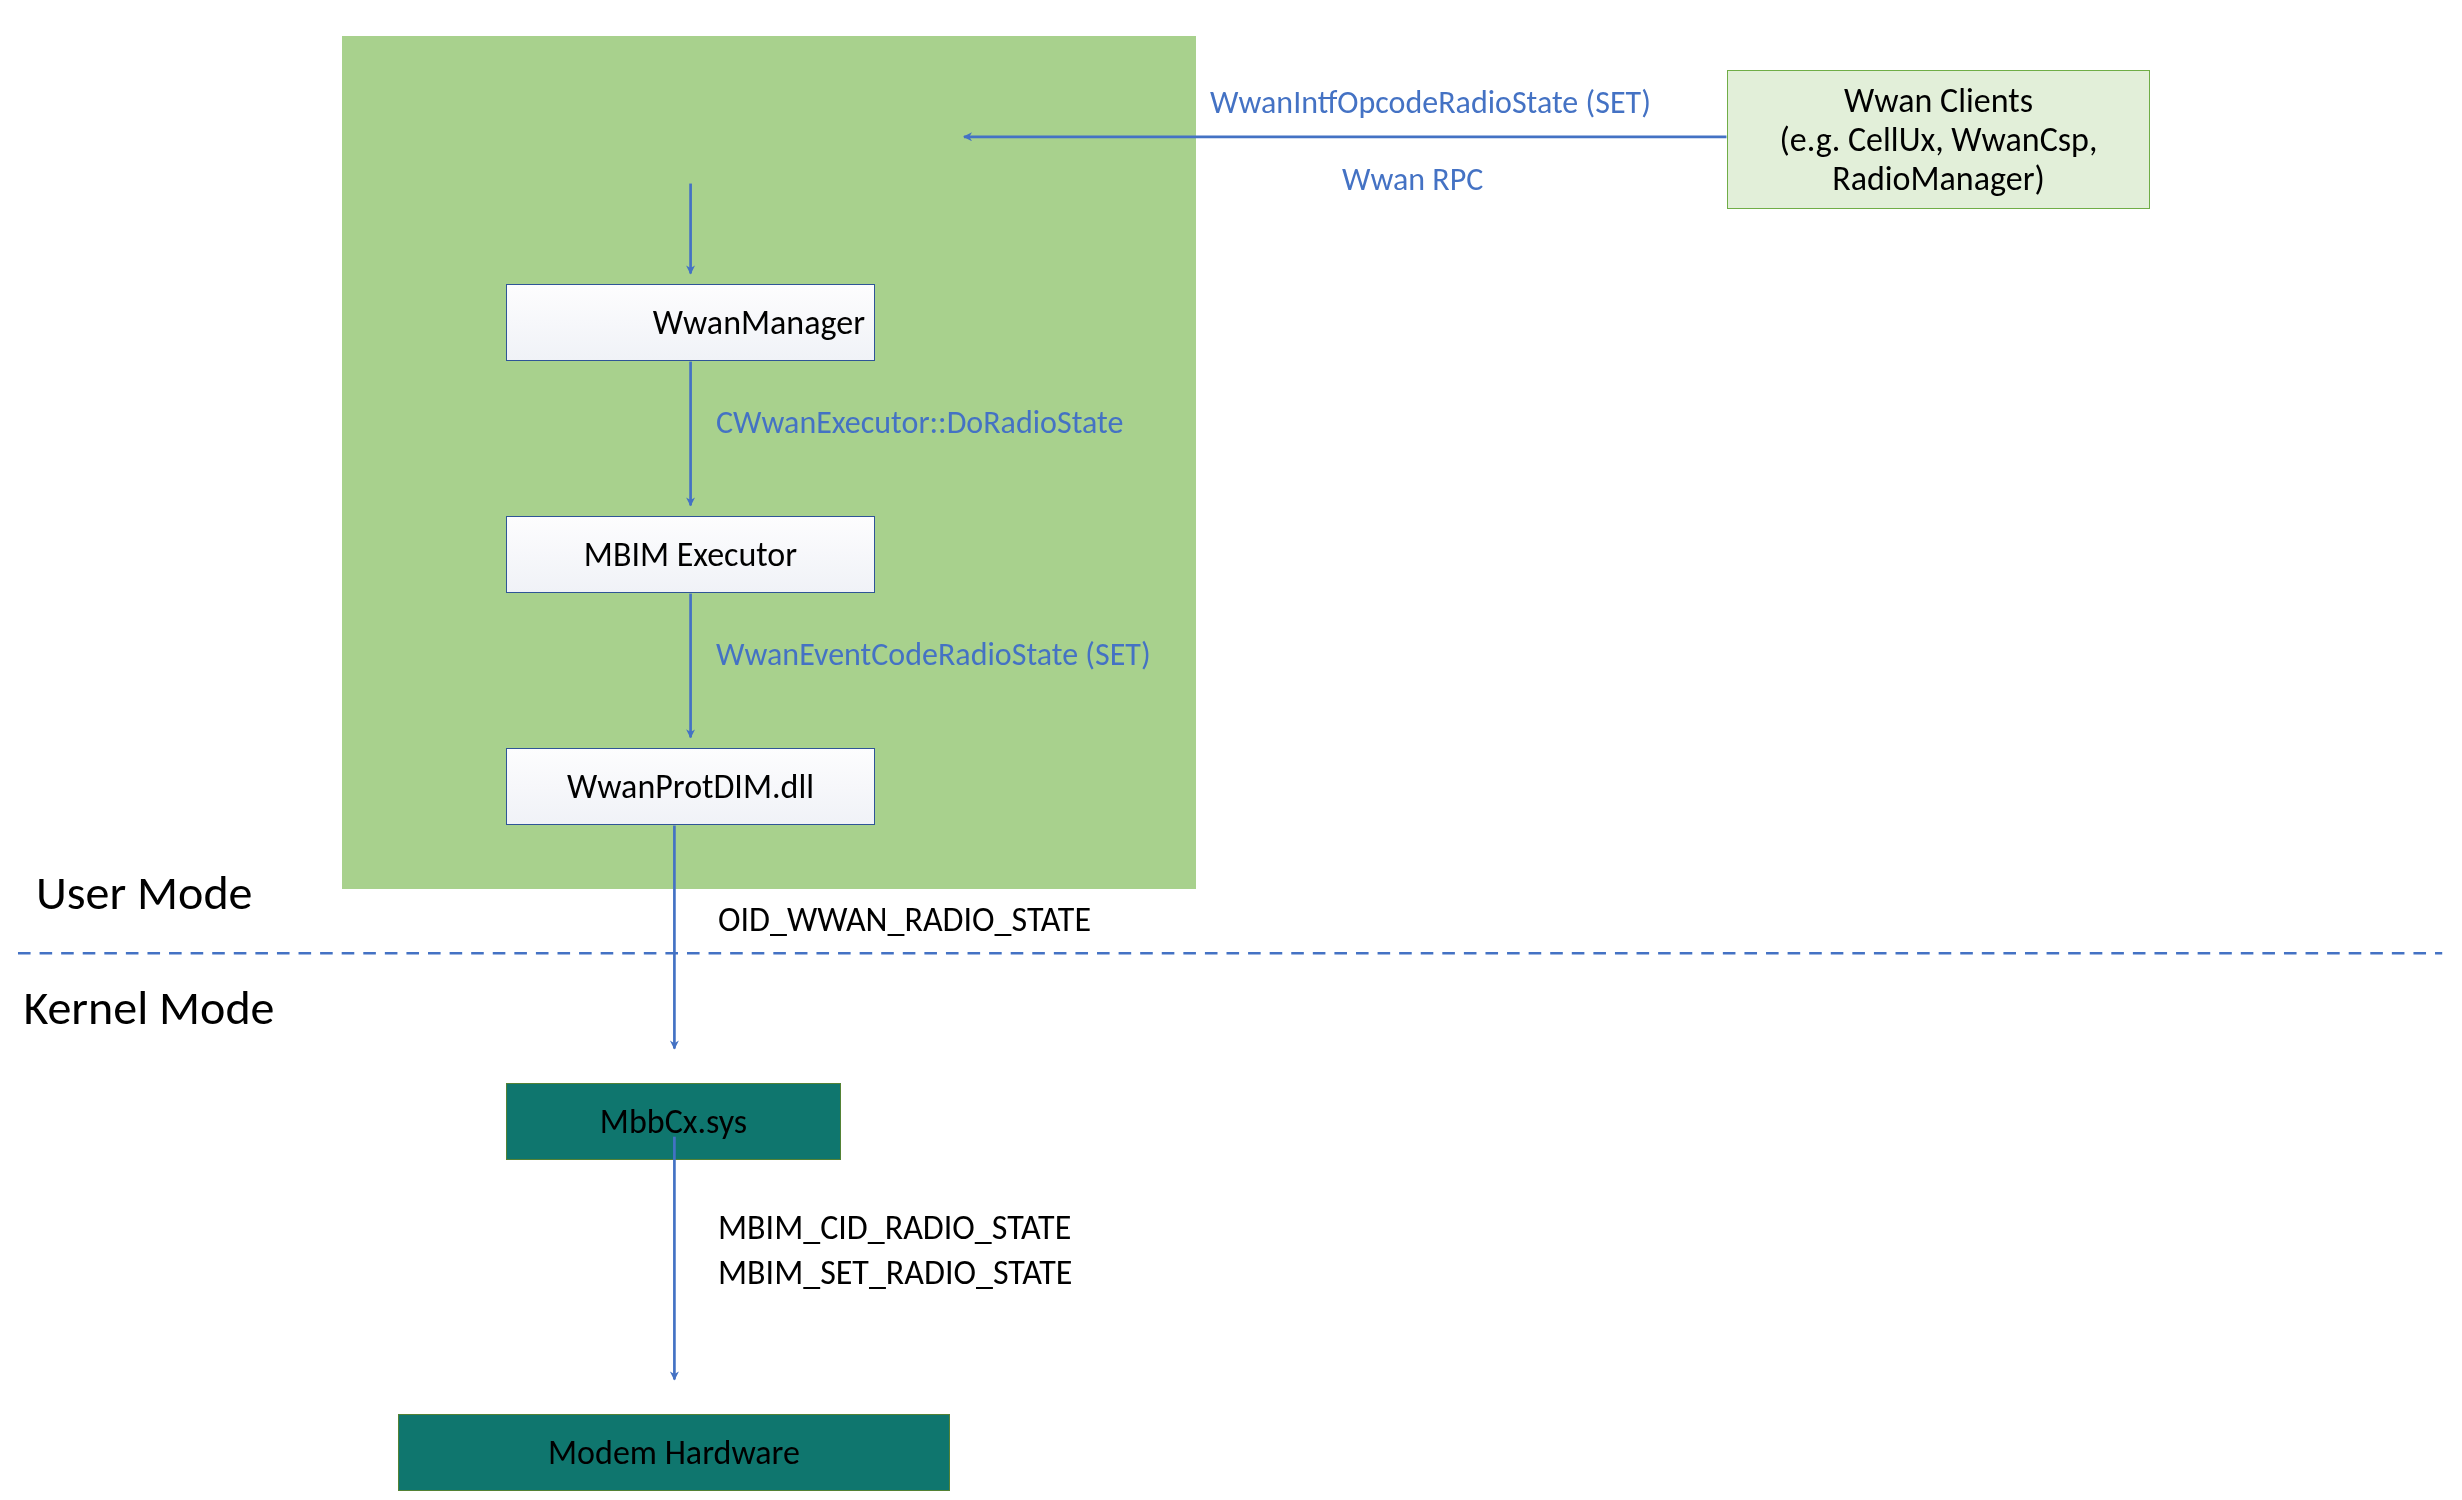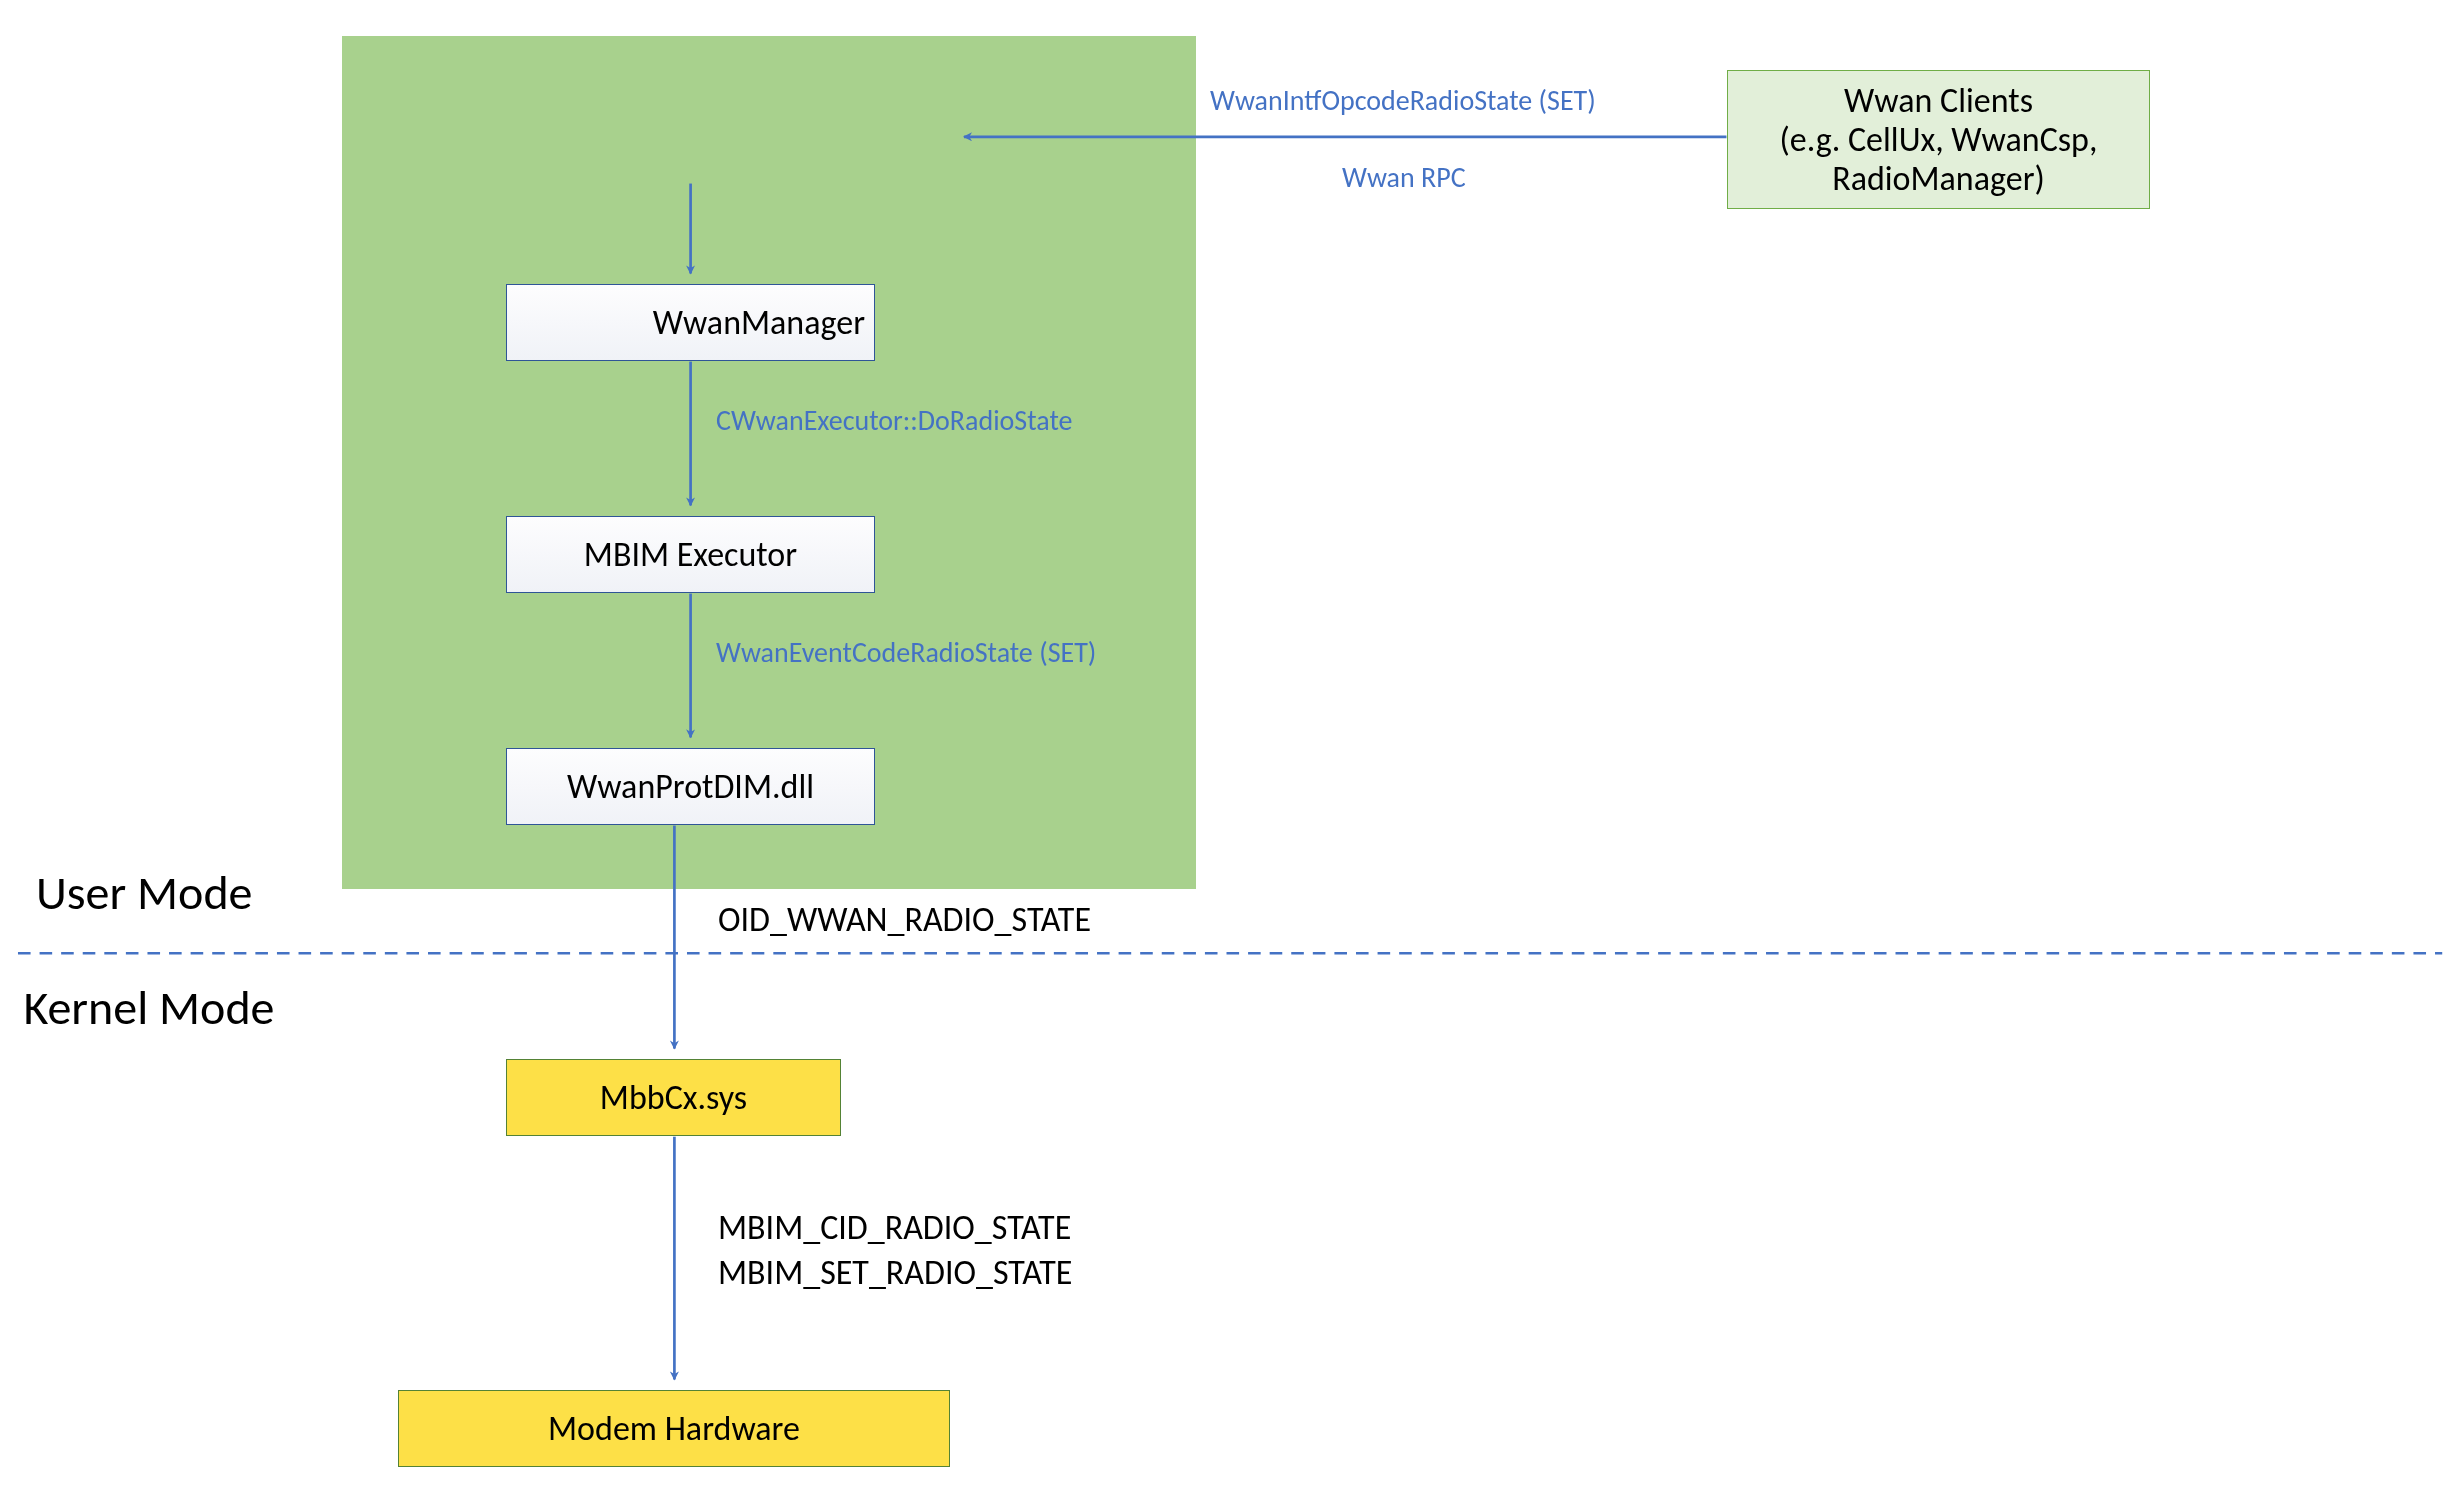--- a/index.html
+++ b/index.html
@@ -22,36 +22,37 @@
   }
   .light-green {
     background: #e2efd9;
     border: 1.8px solid #70ad47;
   }
   .white-box {
     background: linear-gradient(#fdfdfe, #f0f2f7);
     border: 1.8px solid #2f5597;
   }
   .solid-green {
-    background: #fde047;
+    background: #0f766e;
     border: 1.8px solid #548235;
+    margin-top: 24px;
   }
   .center-text {
     display: flex;
     align-items: center;
     justify-content: center;
     text-align: center;
     font-size: 34px;
     color: #000;
     line-height: 1.15;
     padding: 3.6px 9px;
   }
   .label-blue {
     color: #4472c4;
-    font-size: 28px;
+    font-size: 32px;
     white-space: nowrap;
   }
   .label-black {
     color: #000;
     font-size: 34px;
     white-space: nowrap;
   }
   .mode-label {
     color: #000;
     font-size: 48px;

